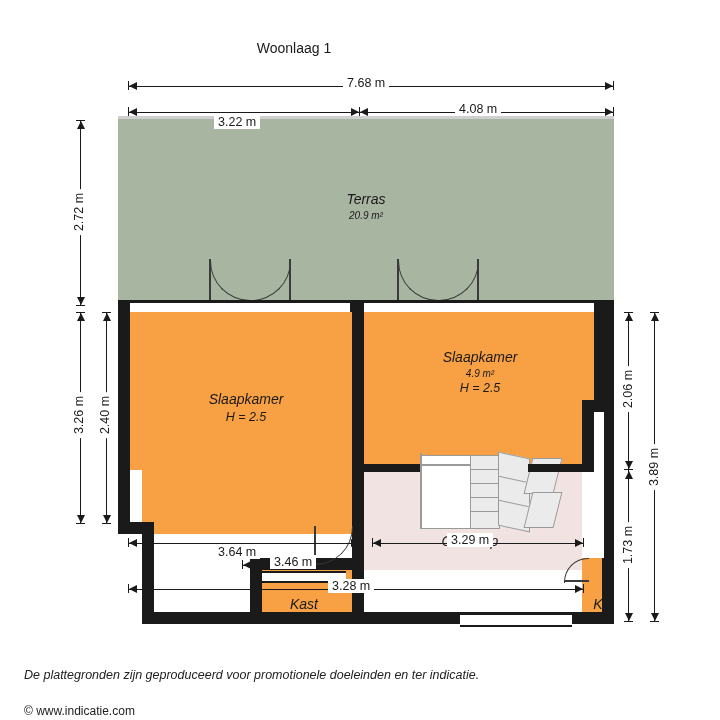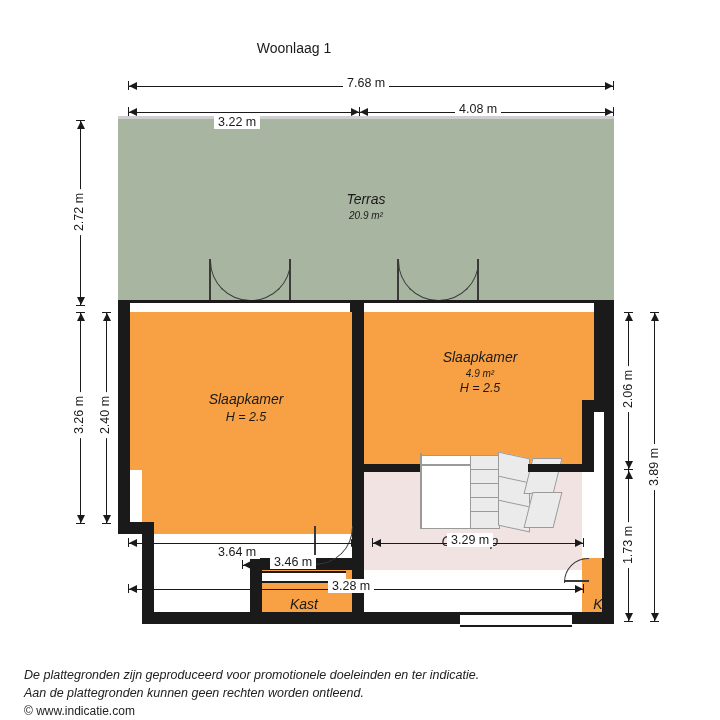--- a/index.html
+++ b/index.html
@@ -366,16 +366,15 @@
     <div class="dim-line dim-h" style="left:128px; top:529px; width:456px;"></div>
     <div class="tick tick-v" style="left:128px; top:524px;"></div>
     <div class="tick tick-v" style="left:583px; top:524px;"></div>
     <div class="arrow arrow-l" style="left:129px; top:525px;"></div>
     <div class="arrow arrow-r" style="left:575px; top:525px;"></div>
     <div class="dim-text" style="left:328px; top:519px;">3.28 m</div>
 
   </div>
 
   <div class="footer l1">De plattegronden zijn geproduceerd voor promotionele doeleinden en ter indicatie.</div>
-  <div class="footer l2">Aan de plattegronden kunnen geen rechten worden ontleend.</div>
   <div class="footer l3">© www.indicatie.com</div>
 
 </div>
 
 </body></html>

